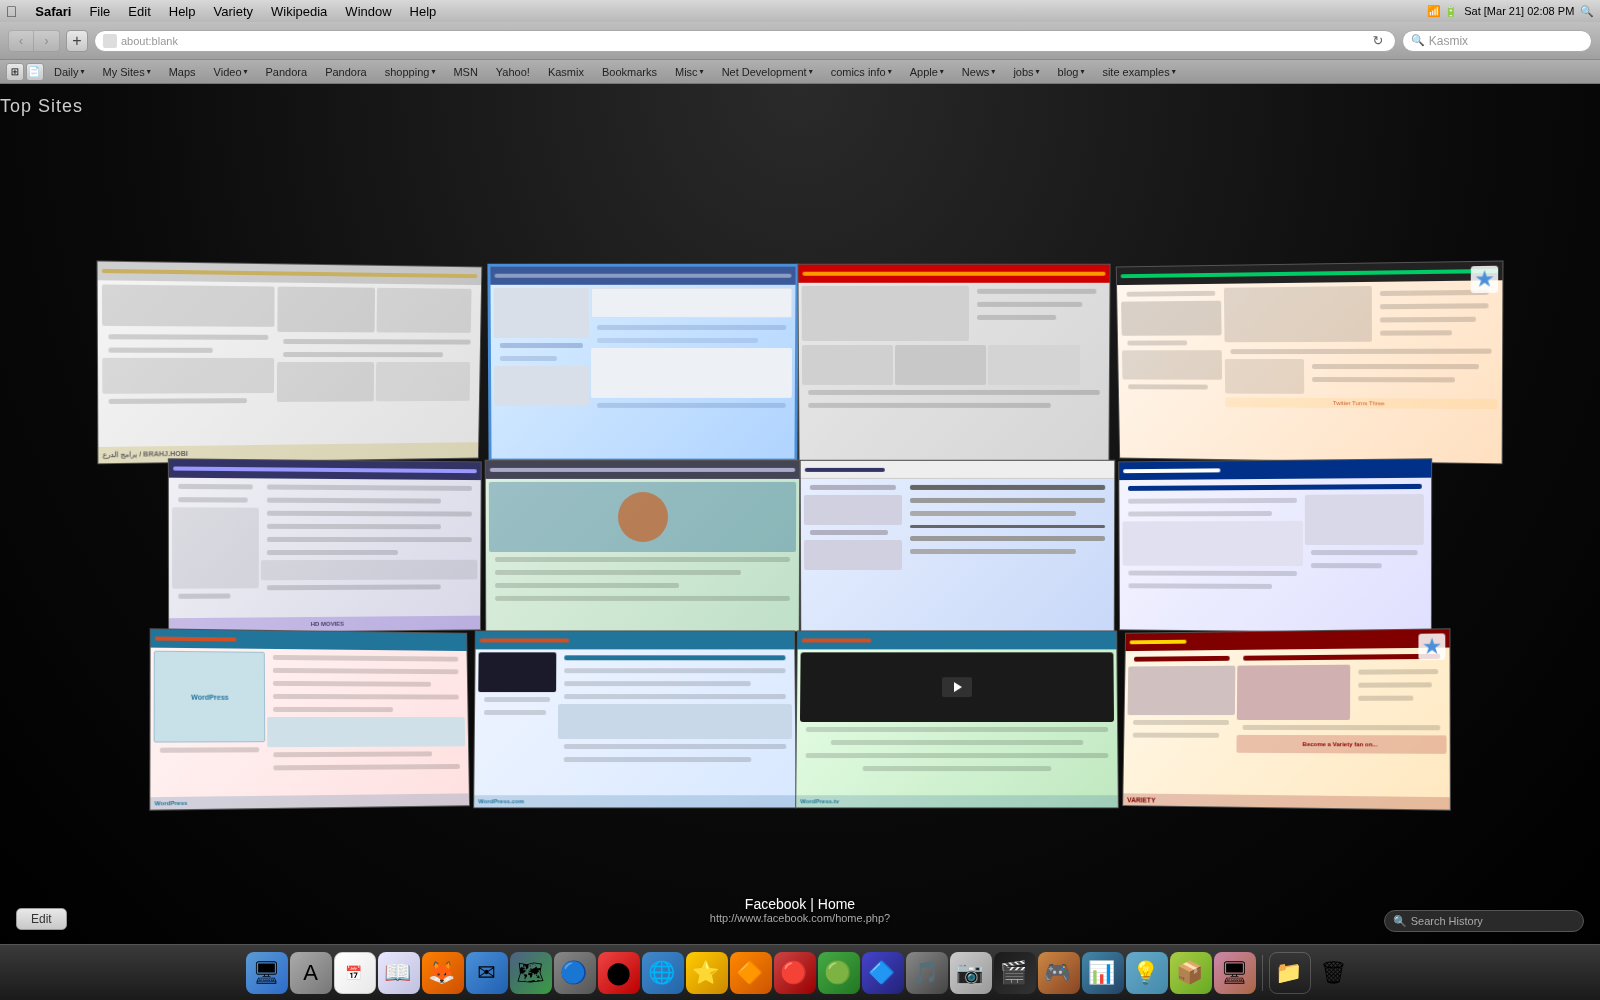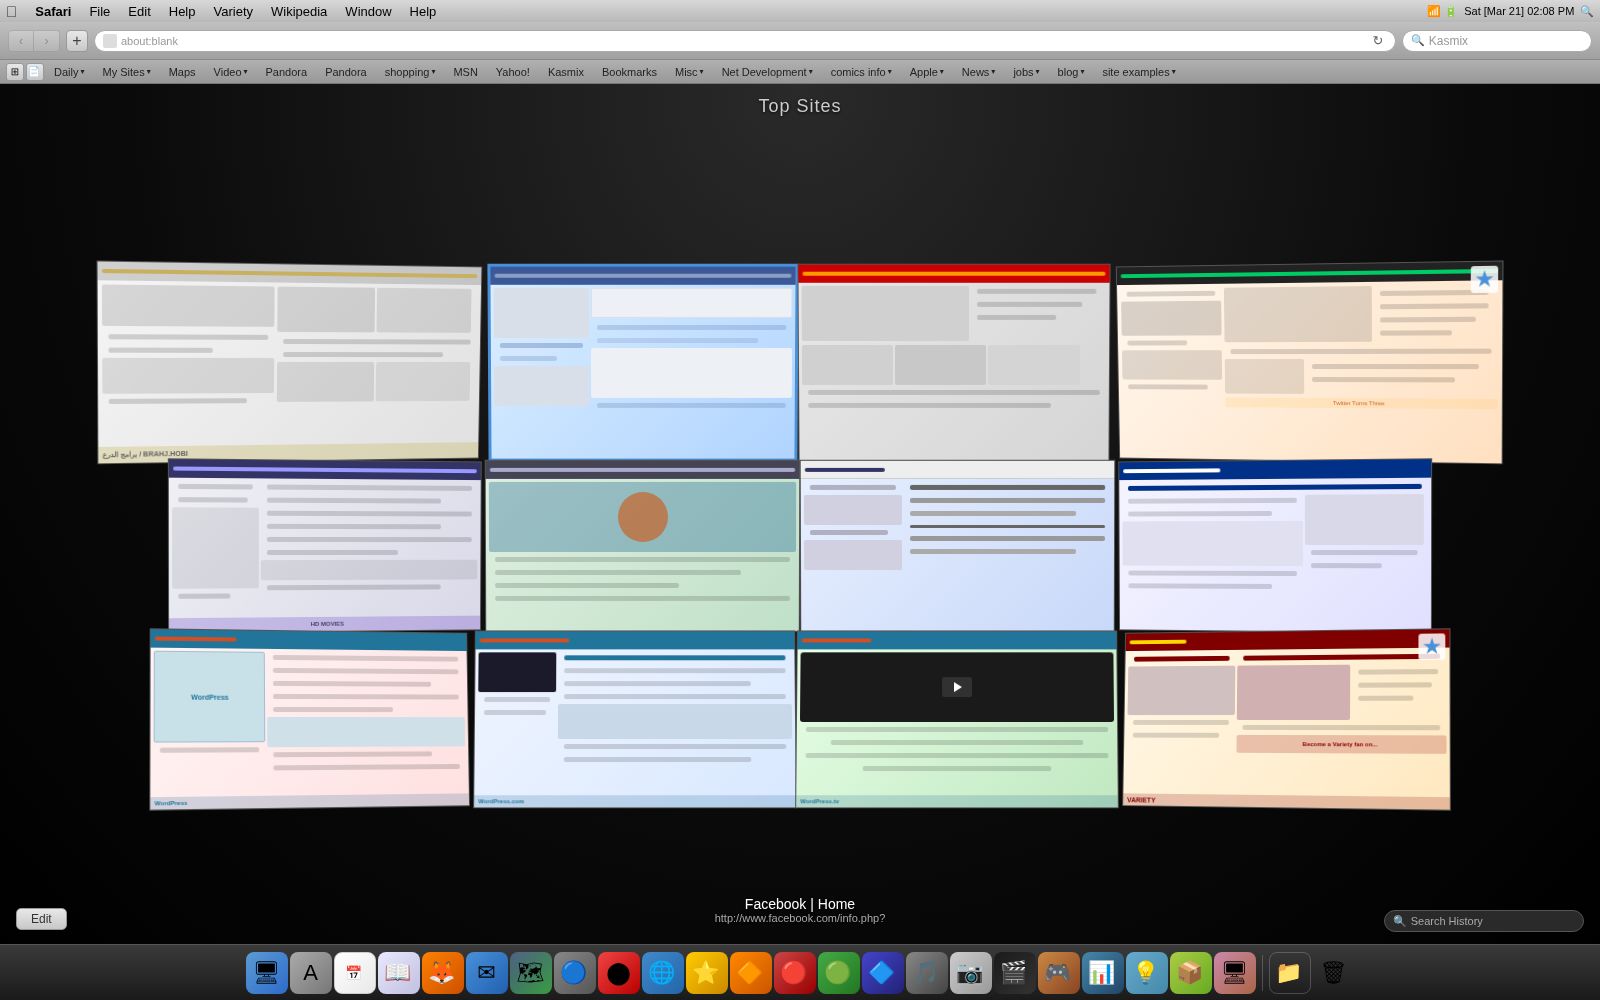--- a/index.html
+++ b/index.html
@@ -179,21 +179,20 @@
 
     
     #main {
       width: 100%;
       height: calc(1000px - 22px - 38px - 24px - 56px);
       background: radial-gradient(ellipse at center top, #2a2a2a 0%, #0a0a0a 60%, #000 100%);
       position: relative;
       overflow: hidden;
       display: flex;
       flex-direction: column;
-      align-items: center;
     }
 
     #page-title {
       color: #ccc;
       font-size: 18px;
       font-weight: 300;
       margin-top: 12px;
       margin-bottom: 10px;
       letter-spacing: 1px;
       text-shadow: 0 1px 3px rgba(0,0,0,0.8);
@@ -797,21 +796,21 @@
               <span style="font-size:7px;color:#800000;font-weight:bold;">VARIETY</span>
             </div>
           </div>
         </div>
       </div>
 
     </div>
 
     <div id="site-label">
       <div class="site-name">Facebook | Home</div>
-      <div class="site-url">http://www.facebook.com/info.php?</div>
+      <div class="site-url">http://www.facebook.com/home.php?</div>
     </div>
 
     <div id="edit-btn">Edit</div>
 
     <div id="search-history-bar">
       <span class="sh-icon">🔍</span>
       <span class="sh-text">Search History</span>
     </div>
 
   </div>

